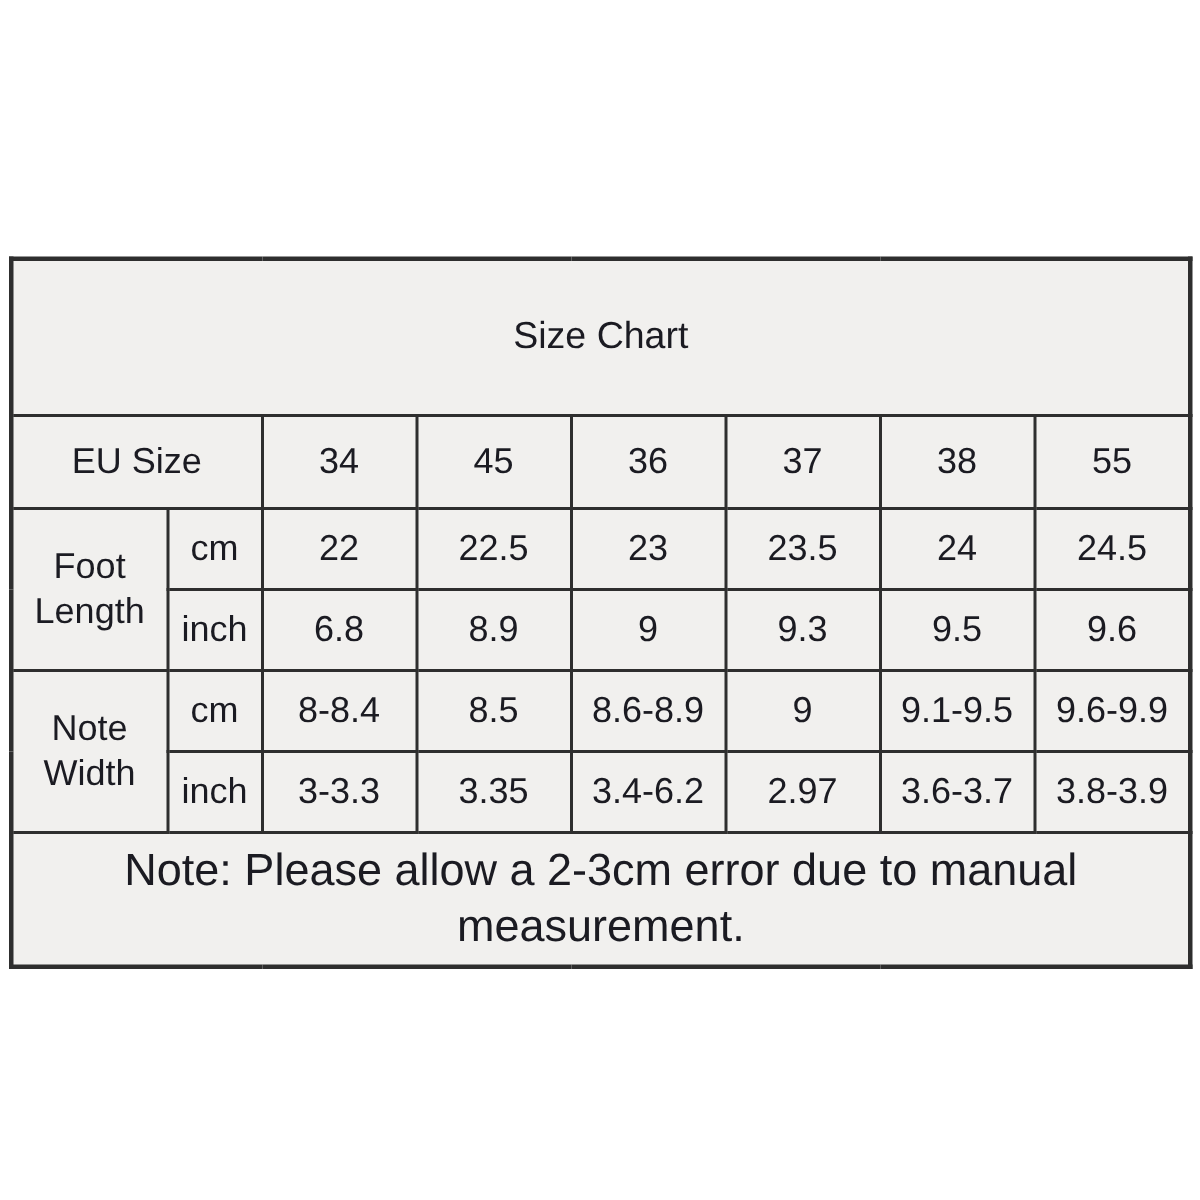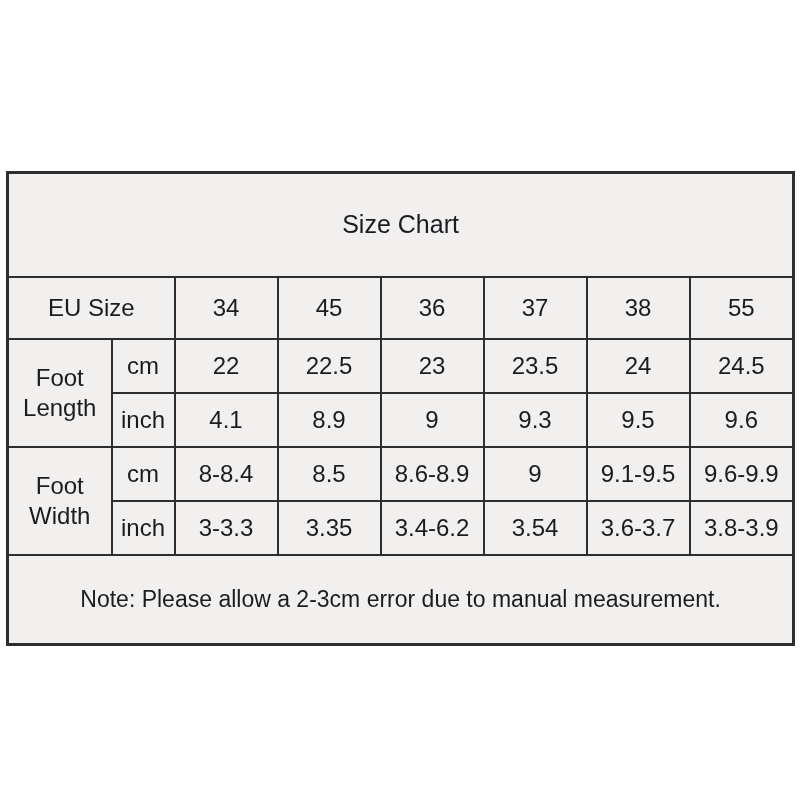--- a/index.html
+++ b/index.html
@@ -48,21 +48,21 @@
   }
   td.title-cell {
     background: var(--header-bg);
     height: 104px;
     font-size: 25px;
   }
   tr.eu-row td { height: 62px; }
   tr.data-row td { height: 54px; }
   td.note-cell {
     height: 90px;
-    font-size: 23px;
+    font-size: 30px;
   }
   td.label-cell {
     padding: 0 8px;
   }
 </style>
 </head>
 <body>
 
 <div class="chart-wrap">
   <table class="size-chart">
@@ -98,45 +98,45 @@
       <td>22</td>
       <td>22.5</td>
       <td>23</td>
       <td>23.5</td>
       <td>24</td>
       <td>24.5</td>
     </tr>
 
     <tr class="data-row">
       <td>inch</td>
-      <td>4.1</td>
+      <td>6.8</td>
       <td>8.9</td>
       <td>9</td>
       <td>9.3</td>
       <td>9.5</td>
       <td>9.6</td>
     </tr>
 
     <tr class="data-row">
-      <td class="label-cell" rowspan="2">Foot Width</td>
+      <td class="label-cell" rowspan="2">Note Width</td>
       <td>cm</td>
       <td>8-8.4</td>
       <td>8.5</td>
       <td>8.6-8.9</td>
       <td>9</td>
       <td>9.1-9.5</td>
       <td>9.6-9.9</td>
     </tr>
 
     <tr class="data-row">
       <td>inch</td>
       <td>3-3.3</td>
       <td>3.35</td>
       <td>3.4-6.2</td>
-      <td>3.54</td>
+      <td>2.97</td>
       <td>3.6-3.7</td>
       <td>3.8-3.9</td>
     </tr>
 
     <tr>
       <td class="note-cell" colspan="8">Note: Please allow a 2-3cm error due to manual measurement.</td>
     </tr>
   </tbody>
     </table>
 </div>

